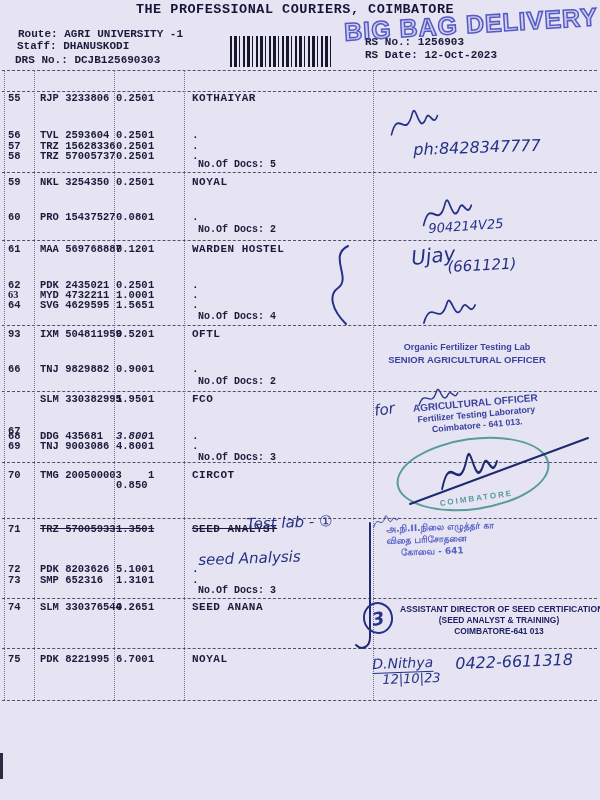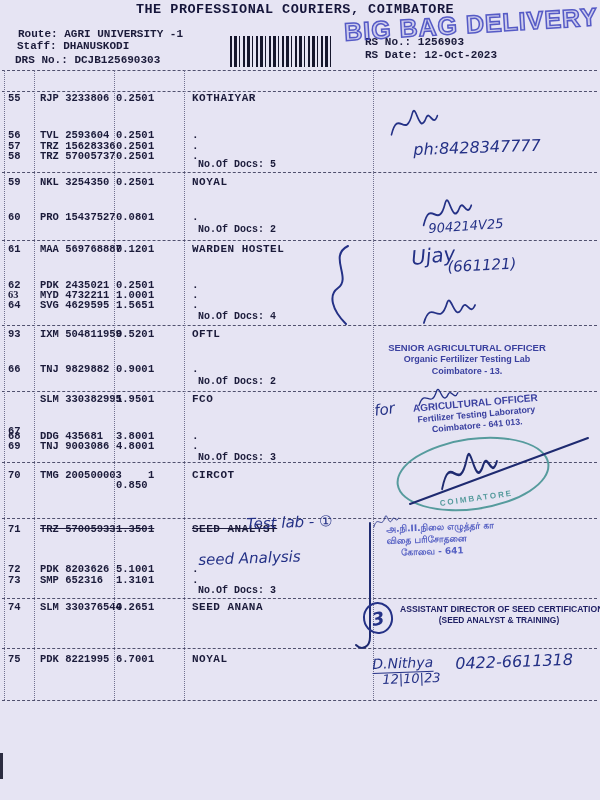--- a/index.html
+++ b/index.html
@@ -153,32 +153,31 @@
       <div class="print" style="left: 8px; top: 363px;">66</div>
       <div class="print" style="left: 40px; top: 363px;">TNJ 9829882</div>
       <div class="print" style="left: 116px; top: 363px;">0.900</div>
       <div class="print" style="left: 148px; top: 363px;">1</div>
       <div class="print consignee" style="left: 192px; top: 363px;">.</div>
       <div class="print docs" style="left: 198px; top: 376px;">No.Of Docs: 2</div>
       <svg viewBox="0 0 58 36" width="58" height="36" class="pen" style="left: 420px; top: 293px;">
         <path d="M4,30 C12,4 20,36 28,10 C32,-2 36,32 44,14 C48,6 52,24 57,12" fill="none" stroke="#243186" stroke-width="1.8" stroke-linecap="round" transform="scale(0.9666666666666667,1)"></path>
       </svg>
       <div class="stampbox" style="left: 382px; top: 342px; width: 170px; transform: rotate(0deg);">
+        <div style="font-size: 9px;">Organic Fertilizer Testing Lab</div>
         <div style="font-size: 9.5px;">SENIOR AGRICULTURAL OFFICER</div>
-        <div style="font-size: 9px;">Organic Fertilizer Testing Lab</div>
-        <div style="font-size: 9px;">Coimbatore - 13.</div>
       </div>
       <div class="print" style="left: 8px; top: 393px; margin-top: 32px;">67</div>
       <div class="print" style="left: 40px; top: 393px;">SLM 330382995</div>
       <div class="print" style="left: 116px; top: 393px;">1.950</div>
       <div class="print" style="left: 148px; top: 393px;">1</div>
       <div class="print consignee" style="left: 192px; top: 393px;">FCO</div>
       <div class="print" style="left: 8px; top: 430px;">68</div>
       <div class="print" style="left: 40px; top: 430px;">DDG 435681</div>
-      <div class="print" style="left: 116px; top: 430px;">3.800</div>
+      <div class="print" style="left: 116px; top: 430px; font-style: italic;">3.800</div>
       <div class="print" style="left: 148px; top: 430px;">1</div>
       <div class="print consignee" style="left: 192px; top: 430px;">.</div>
       <div class="print" style="left: 8px; top: 440px;">69</div>
       <div class="print" style="left: 40px; top: 440px;">TNJ 9003086</div>
       <div class="print" style="left: 116px; top: 440px;">4.800</div>
       <div class="print" style="left: 148px; top: 440px;">1</div>
       <div class="print consignee" style="left: 192px; top: 440px;">.</div>
       <div class="print docs" style="left: 198px; top: 452px;">No.Of Docs: 3</div>
       <svg viewBox="0 0 44 26" width="44" height="26" class="pen" style="left: 416px; top: 384px;">
         <path d="M4,30 C12,4 20,36 28,10 C32,-2 36,32 44,14 C48,6 52,24 57,12" fill="none" stroke="#243186" stroke-width="1.8" stroke-linecap="round" transform="scale(0.7333333333333333,0.7222222222222222)"></path>
@@ -234,20 +233,21 @@
       </div>
       <div class="print" style="left: 8px; top: 601px;">74</div>
       <div class="print" style="left: 40px; top: 601px;">SLM 330376544</div>
       <div class="print" style="left: 116px; top: 601px;">0.265</div>
       <div class="print" style="left: 148px; top: 601px;">1</div>
       <div class="print consignee" style="left: 192px; top: 601px;">SEED ANANA</div>
       <div class="circ" style="left: 363px; top: 602px; width: 26px; height: 28px; transform: rotate(-10deg);">3</div>
       <div class="stampbox navy" style="left: 400px; top: 604px; width: 198px; transform: rotate(0deg);">
         <div style="font-size: 8.6px;">ASSISTANT DIRECTOR OF SEED CERTIFICATION</div>
         <div style="font-size: 8.4px;">(SEED ANALYST &amp; TRAINING)</div>
+        <div style="font-size: 8.4px;">COIMBATORE-641 013</div>
       </div>
       <div class="print" style="left: 8px; top: 653px;">75</div>
       <div class="print" style="left: 40px; top: 653px;">PDK 8221995</div>
       <div class="print" style="left: 116px; top: 653px;">6.700</div>
       <div class="print" style="left: 148px; top: 653px;">1</div>
       <div class="print consignee" style="left: 192px; top: 653px;">NOYAL</div>
       <div class="hand u" style="left: 372px; top: 656px; font-size: 14px; transform: rotate(-2deg);">D.Nithya</div>
       <div class="hand" style="left: 382px; top: 672px; font-size: 13px; transform: rotate(-2deg);">12|10|23</div>
       <div class="hand" style="left: 455px; top: 654px; font-size: 16px; transform: rotate(-2deg);">0422-6611318</div>
     </div>

